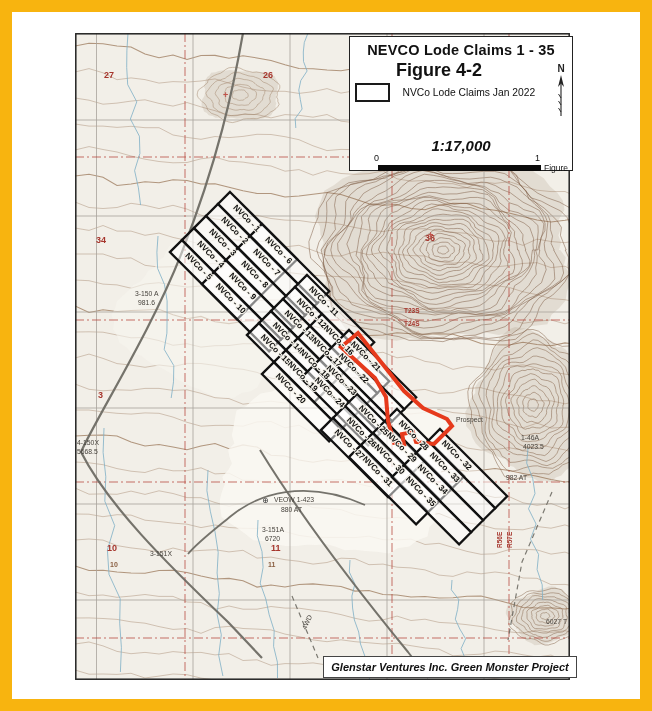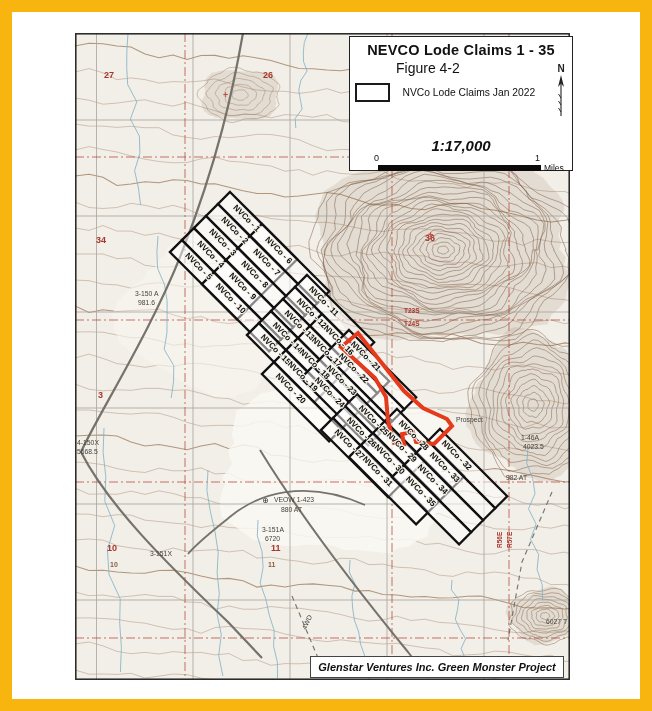--- a/index.html
+++ b/index.html
@@ -3,35 +3,35 @@
 <meta charset="utf-8">
 <style>
   html,body{margin:0;padding:0;background:#ddd;}
   .page{position:relative;width:652px;height:711px;background:#f8b40f;font-family:"Liberation Sans",sans-serif;overflow:hidden;}
   .paper{position:absolute;left:12px;top:12px;width:628px;height:687px;background:#ffffff;}
   svg text{font-family:"Liberation Sans","DejaVu Sans",sans-serif;}
   .map-svg{position:absolute;left:75px;top:33px;}
   
   .legendbox{position:absolute;left:349px;top:36px;width:224px;height:135px;background:#fff;border:1.5px solid #222;box-sizing:border-box;z-index:6;}
   .title1{position:absolute;left:0;right:0;top:5px;text-align:center;font-size:14.5px;font-weight:bold;color:#111;letter-spacing:.2px;}
-  .title2{position:absolute;left:46px;top:23px;font-size:14px;font-weight:normal;color:#111;}
+  .title2{position:absolute;left:46px;top:23px;font-size:18px;font-weight:bold;color:#111;}
   .north{position:absolute;right:3px;top:26px;width:16px;text-align:center;}
   .north .nl{font-size:10px;font-weight:bold;color:#222;}
   .lrow{position:absolute;left:5px;height:20px;}
   .lrow .sw{display:inline-block;vertical-align:middle;width:31px;height:15px;background:#fff;}
   .sw-claims{border:2.2px solid #1a1a1a;}
   .sw-patent{border:3.5px solid #e63a1c;}
   .lrow .lt{display:inline-block;vertical-align:middle;margin-left:8px;font-size:10.3px;color:#111;text-align:right;}
   .scaletext{position:absolute;left:0;right:0;top:100px;text-align:center;font-size:15px;font-weight:bold;font-style:italic;color:#111;}
   .tick0{position:absolute;left:24px;top:116px;font-size:9px;color:#111;}
   .tick1{position:absolute;left:185px;top:116px;font-size:9px;color:#111;}
   .sbar{position:absolute;left:28px;top:128px;width:163px;height:6px;background:#0a0a0a;}
   .miles{position:absolute;left:194px;top:126px;font-size:8.5px;color:#111;}
   
-  .credit{position:absolute;left:310px;top:656px;width:254px;height:22px;background:#fff;border:1px solid #444;box-sizing:border-box;z-index:6;
+  .credit{position:absolute;left:323px;top:656px;width:254px;height:22px;background:#fff;border:1px solid #444;box-sizing:border-box;z-index:6;
           font-size:11px;font-weight:bold;font-style:italic;color:#111;text-align:center;line-height:20px;}
 </style>
 </head>
 <body>
 
 <div class="page">
   <div class="paper"></div>
 
   <svg class="map-svg" id="mapsvg" width="495" height="647" viewBox="75 33 495 647">
     <defs>
@@ -277,17 +277,17 @@
       </svg>
     </div>
     <div class="lrow" style="top:46px;">
       <span class="sw sw-claims"></span>
       <span class="lt">NVCo Lode Claims Jan 2022</span>
     </div>
     <div class="scaletext">1:17,000</div>
     <div class="tick0">0</div>
     <div class="tick1">1</div>
     <div class="sbar"></div>
-    <div class="miles">Miles</div>
+    <div class="miles">Figure</div>
   </div>
 
   <div class="credit">Glenstar Ventures Inc. Green Monster Project</div>
 </div>
 
 </body></html>

